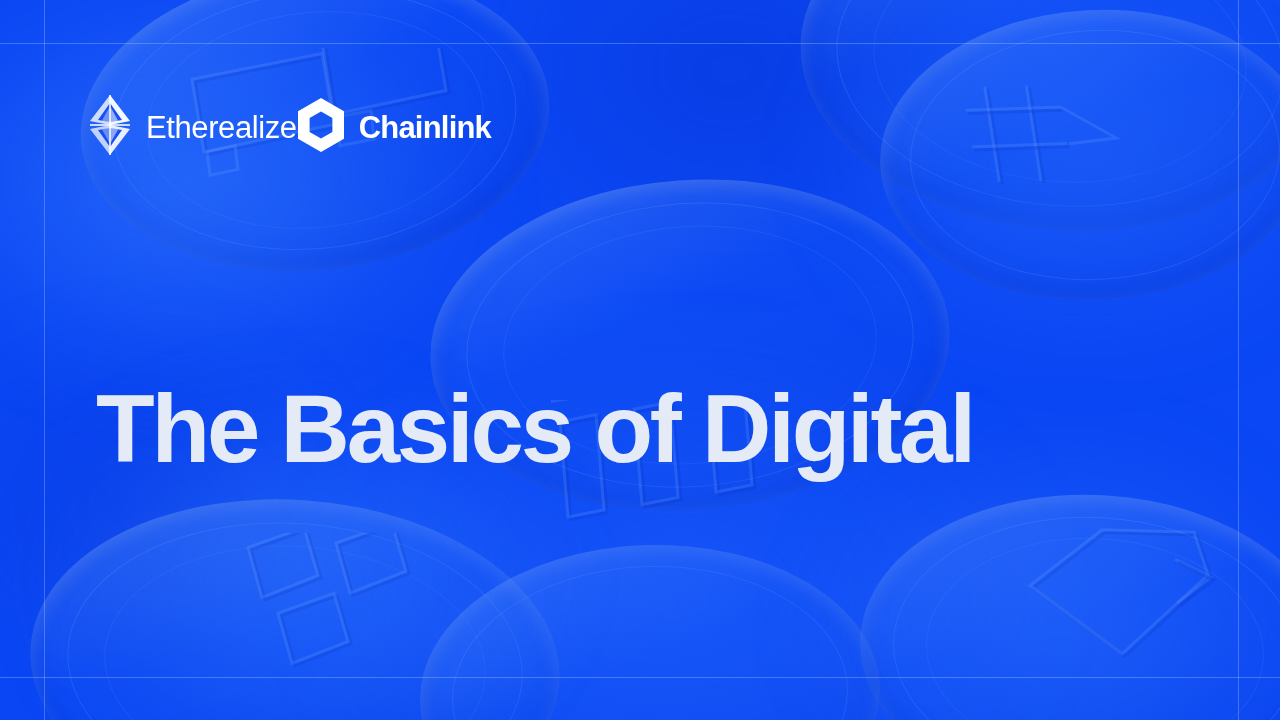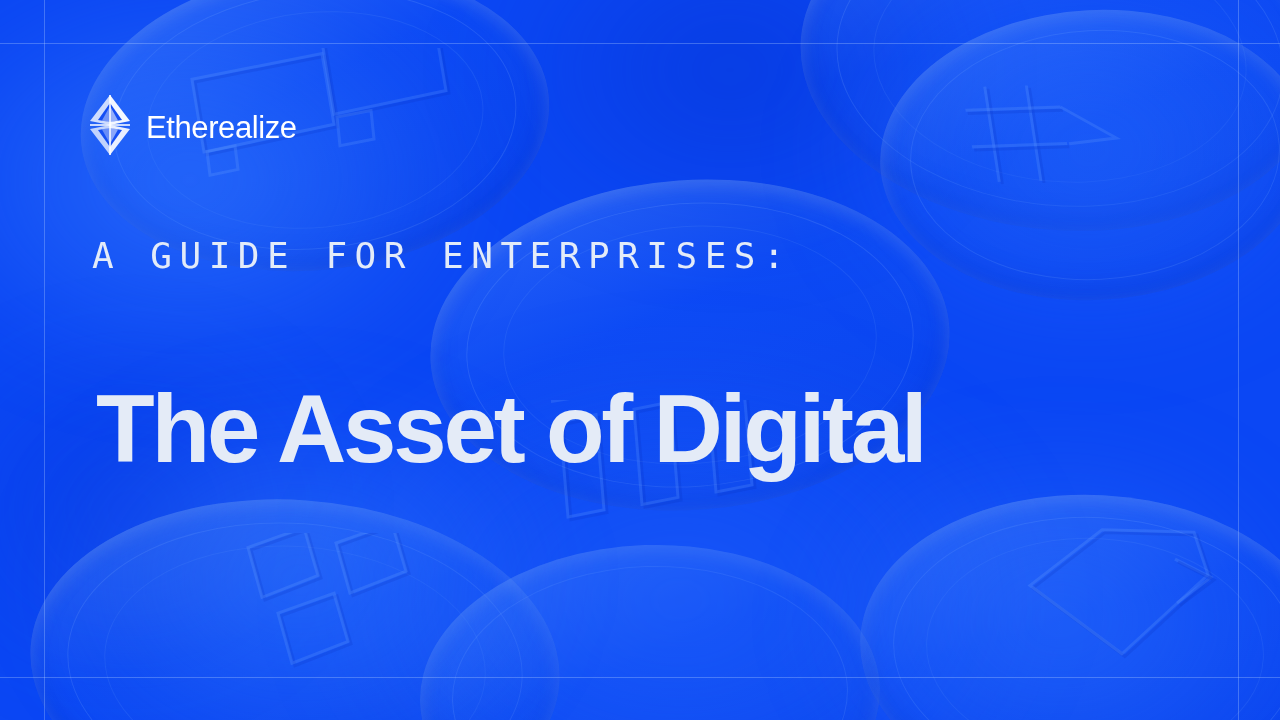--- a/index.html
+++ b/index.html
@@ -343,23 +343,31 @@
               <path d="M22 50 L30 35.5 L22 33.5 Z" opacity="0.50"></path>
               <path d="M22 50 L14 35.5 L22 33.5 Z" opacity="0.36"></path>
               <rect x="21.1" y="1" width="1.8" height="60" opacity="0.85"></rect>
               <rect x="2" y="30.1" width="40" height="1.8" opacity="0.85"></rect>
             </g>
           </svg>
         </span>
         <span class="logo-word etherealize">Etherealize</span>
       </div>
 
-
-    </div>
-
-    <div class="eyebrow">A GUIDE FOR ENTERPRISES:</div>
+      <div class="logo-lockup">
+        <span class="logo-mark">
+          <svg width="48" height="54" viewBox="0 0 48 54" aria-hidden="true">
+            <path fill="#ffffff" d="M24 0 L47 13.2 L47 40.8 L24 54 L1 40.8 L1 13.2 Z
+                     M24 13.6 L12.6 20.1 L12.6 33.9 L24 40.4 L35.4 33.9 L35.4 20.1 Z" fill-rule="evenodd"></path>
+          </svg>
+        </span>
+        <span class="logo-word chainlink">Chainlink</span>
+      </div>
+
+    </div>
+
 
     <h1 class="headline">
-      <span class="hl-line">The Asset of Digital</span>
+      <span class="hl-line">The Basics of Digital</span>
     </h1>
 
   </div>
 </div>
 
 </body></html>

